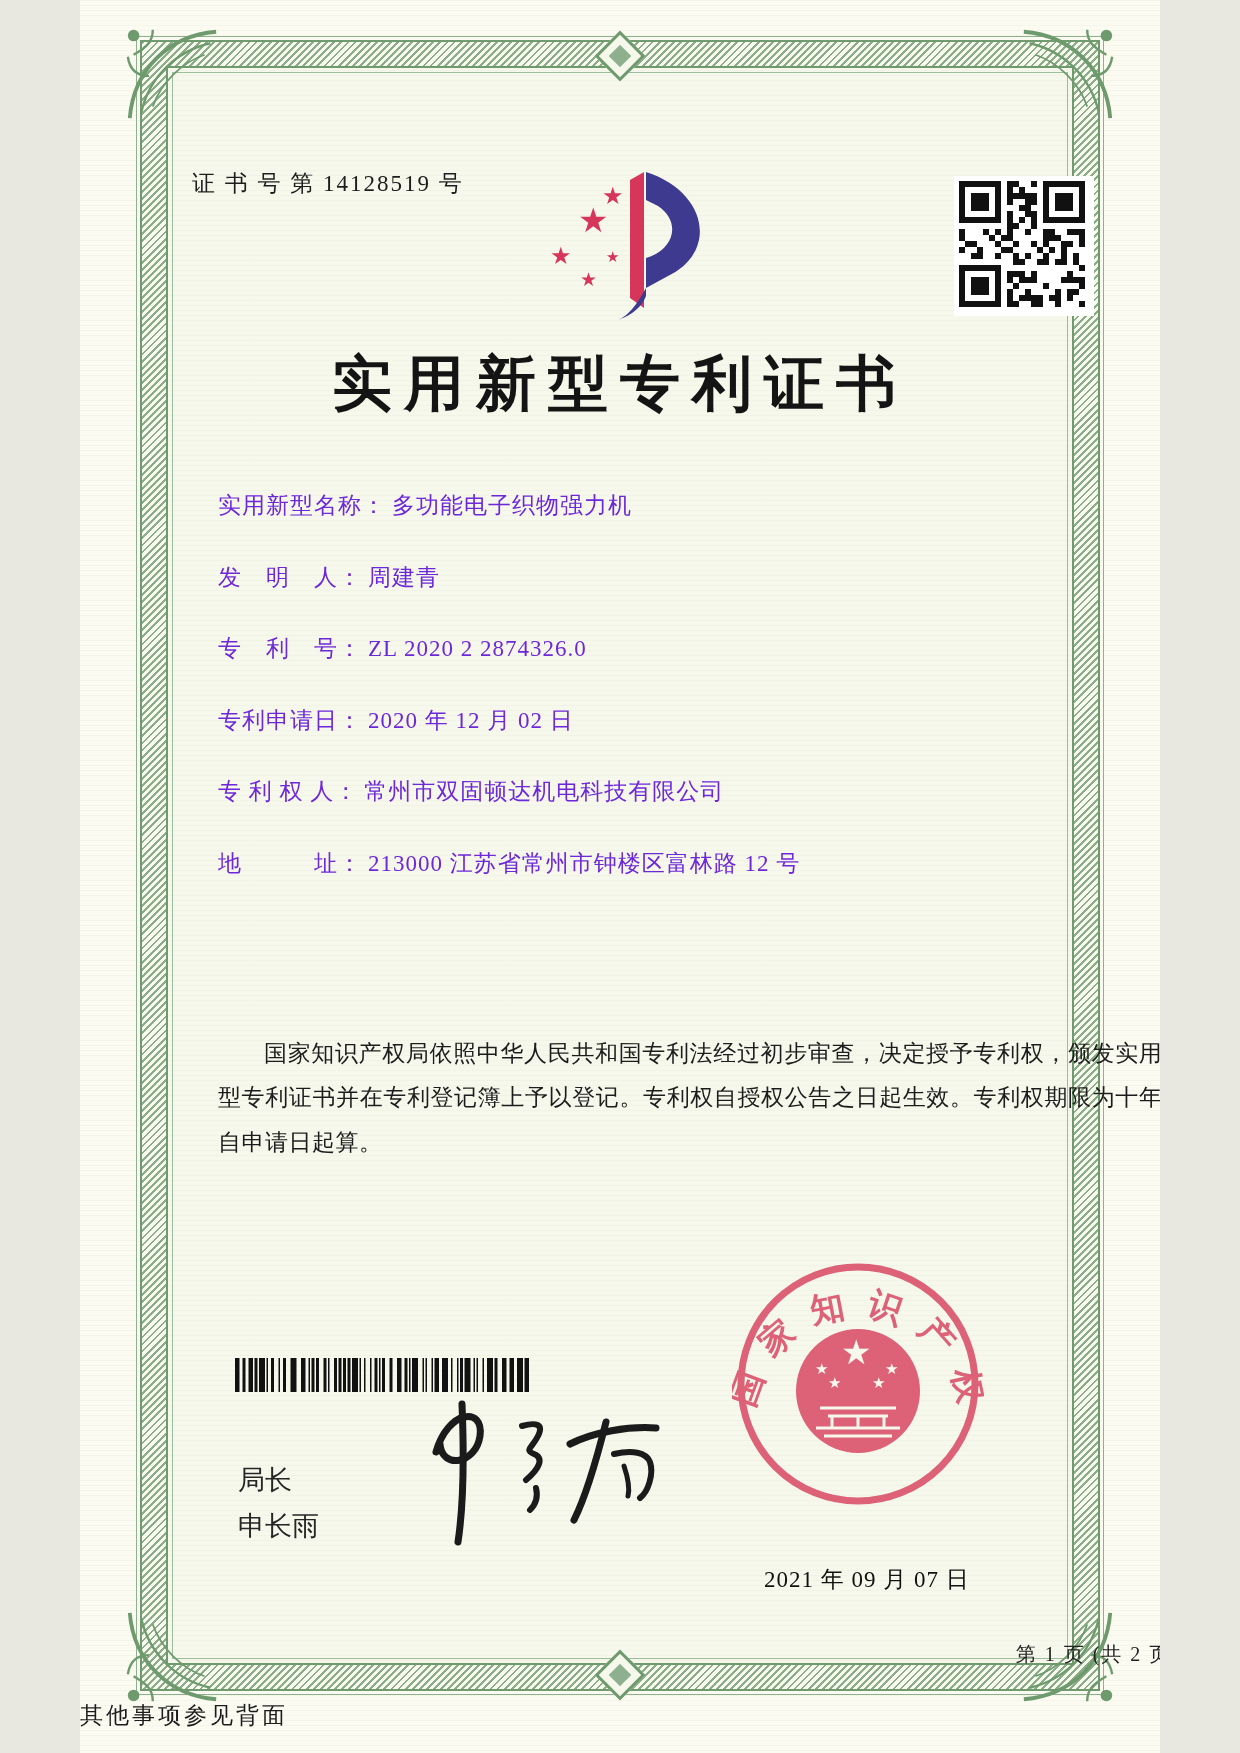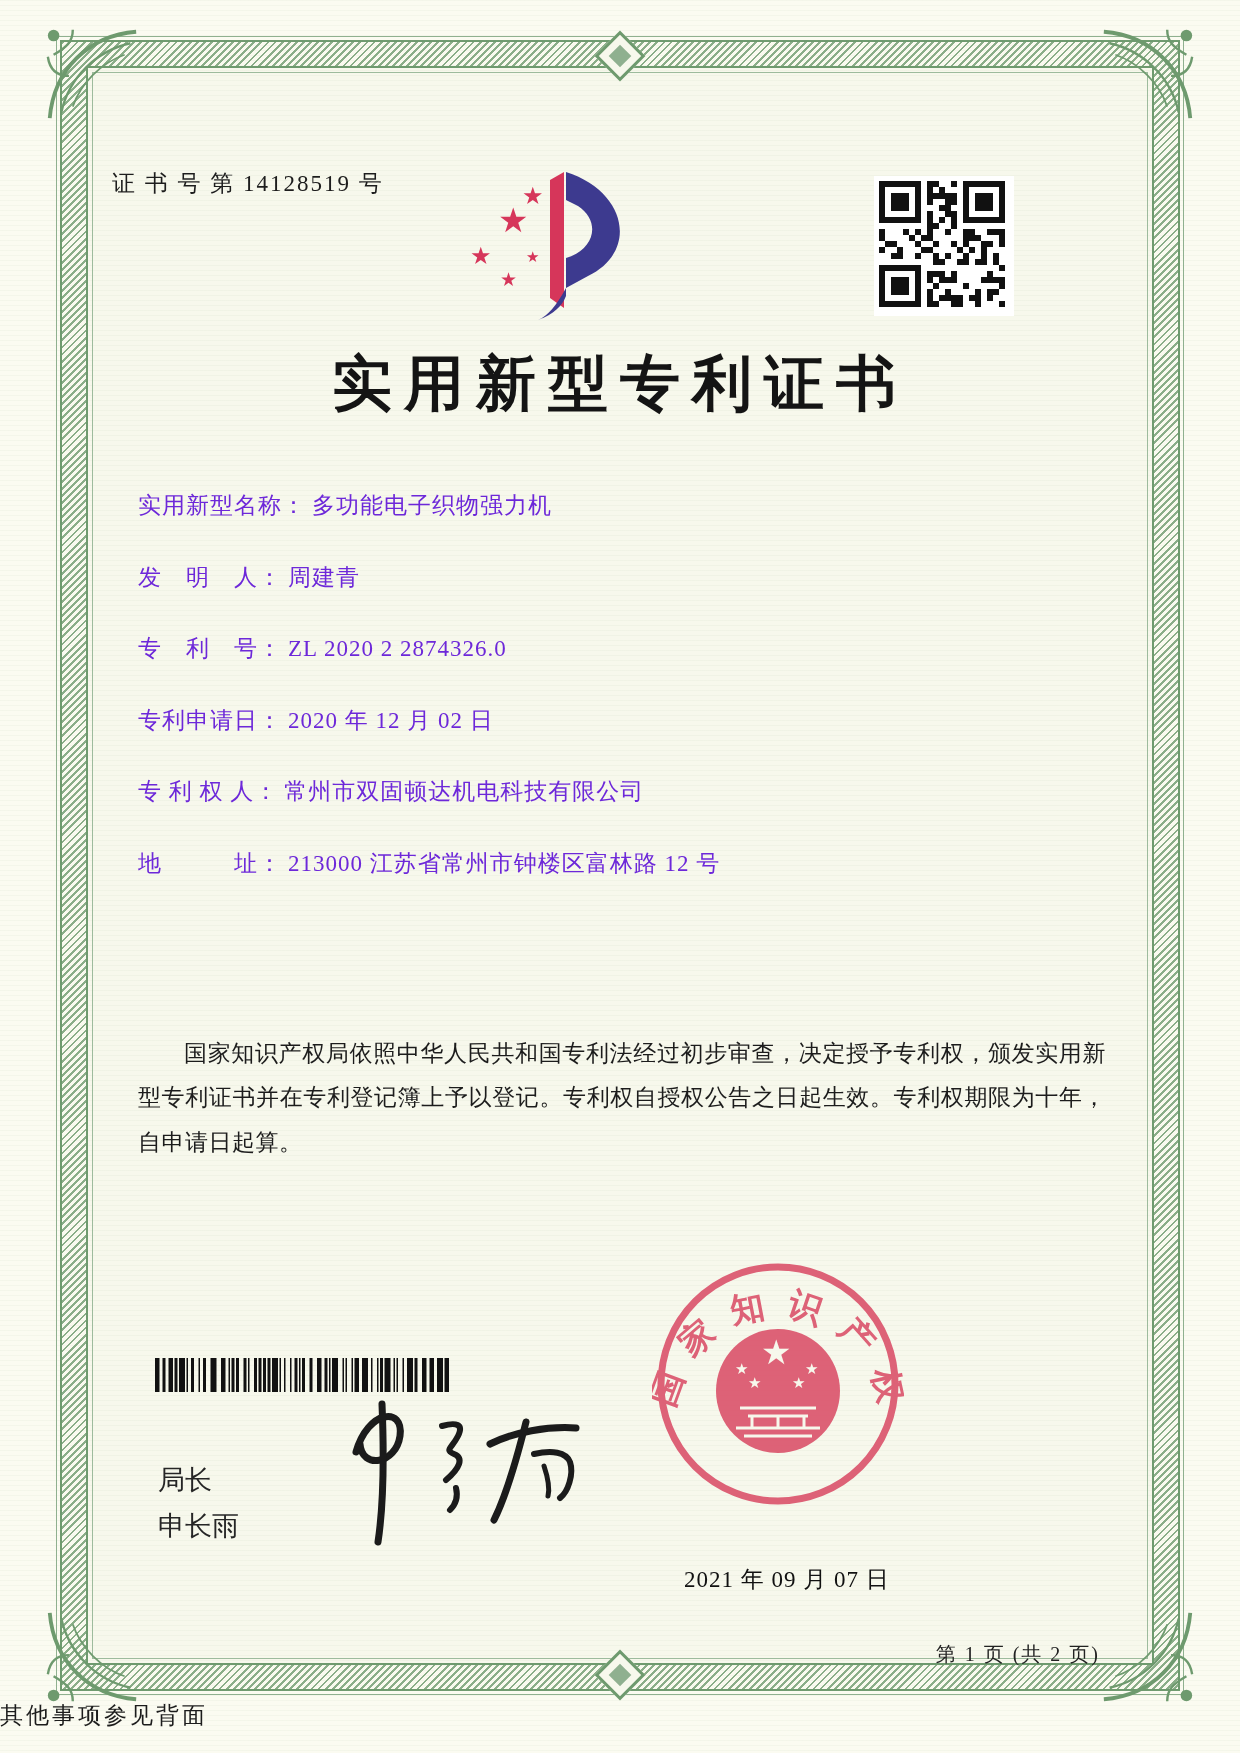--- a/index.html
+++ b/index.html
@@ -1,17 +1,17 @@
 <!DOCTYPE html>
 <html><head>
 <meta charset="utf-8">
 <style>
   html,body{margin:0;padding:0;}
   body{background:#e8e8e0;font-family:"Liberation Serif","DejaVu Serif",serif;}
-  .page{position:relative;width:1240px;height:1753px;margin:0 auto;background:#fbfbf1;overflow:hidden;}
+  .page{position:relative;width:1080px;height:1753px;margin:0 auto;background:#fbfbf1;overflow:hidden;}
   .page::before{content:"";position:absolute;inset:0;
     background:repeating-linear-gradient(180deg,rgba(150,180,140,.07) 0 1px,transparent 1px 5px);
     pointer-events:none;z-index:1;}
   
   .frame{position:absolute;left:60px;top:40px;right:60px;bottom:62px;
     border:2px solid #6e9a6e;
     background:
       repeating-linear-gradient(135deg,rgba(110,154,110,.8) 0 2px,rgba(246,248,234,.15) 2px 5px);
     box-shadow:0 0 0 3px #fbfbf1,0 0 0 4px #8fb08f;z-index:0;}
   .frame-inner{position:absolute;inset:24px;background:#f7f8ec;border:2px solid #6e9a6e;

